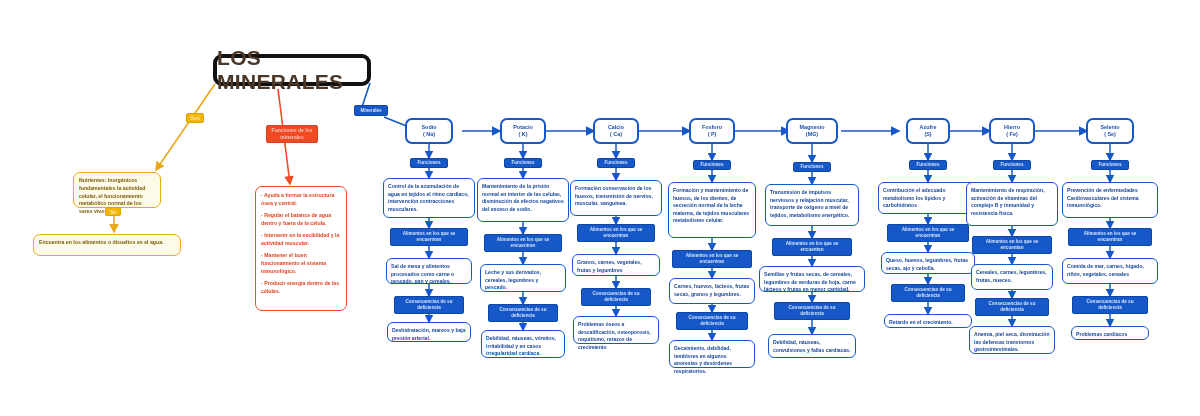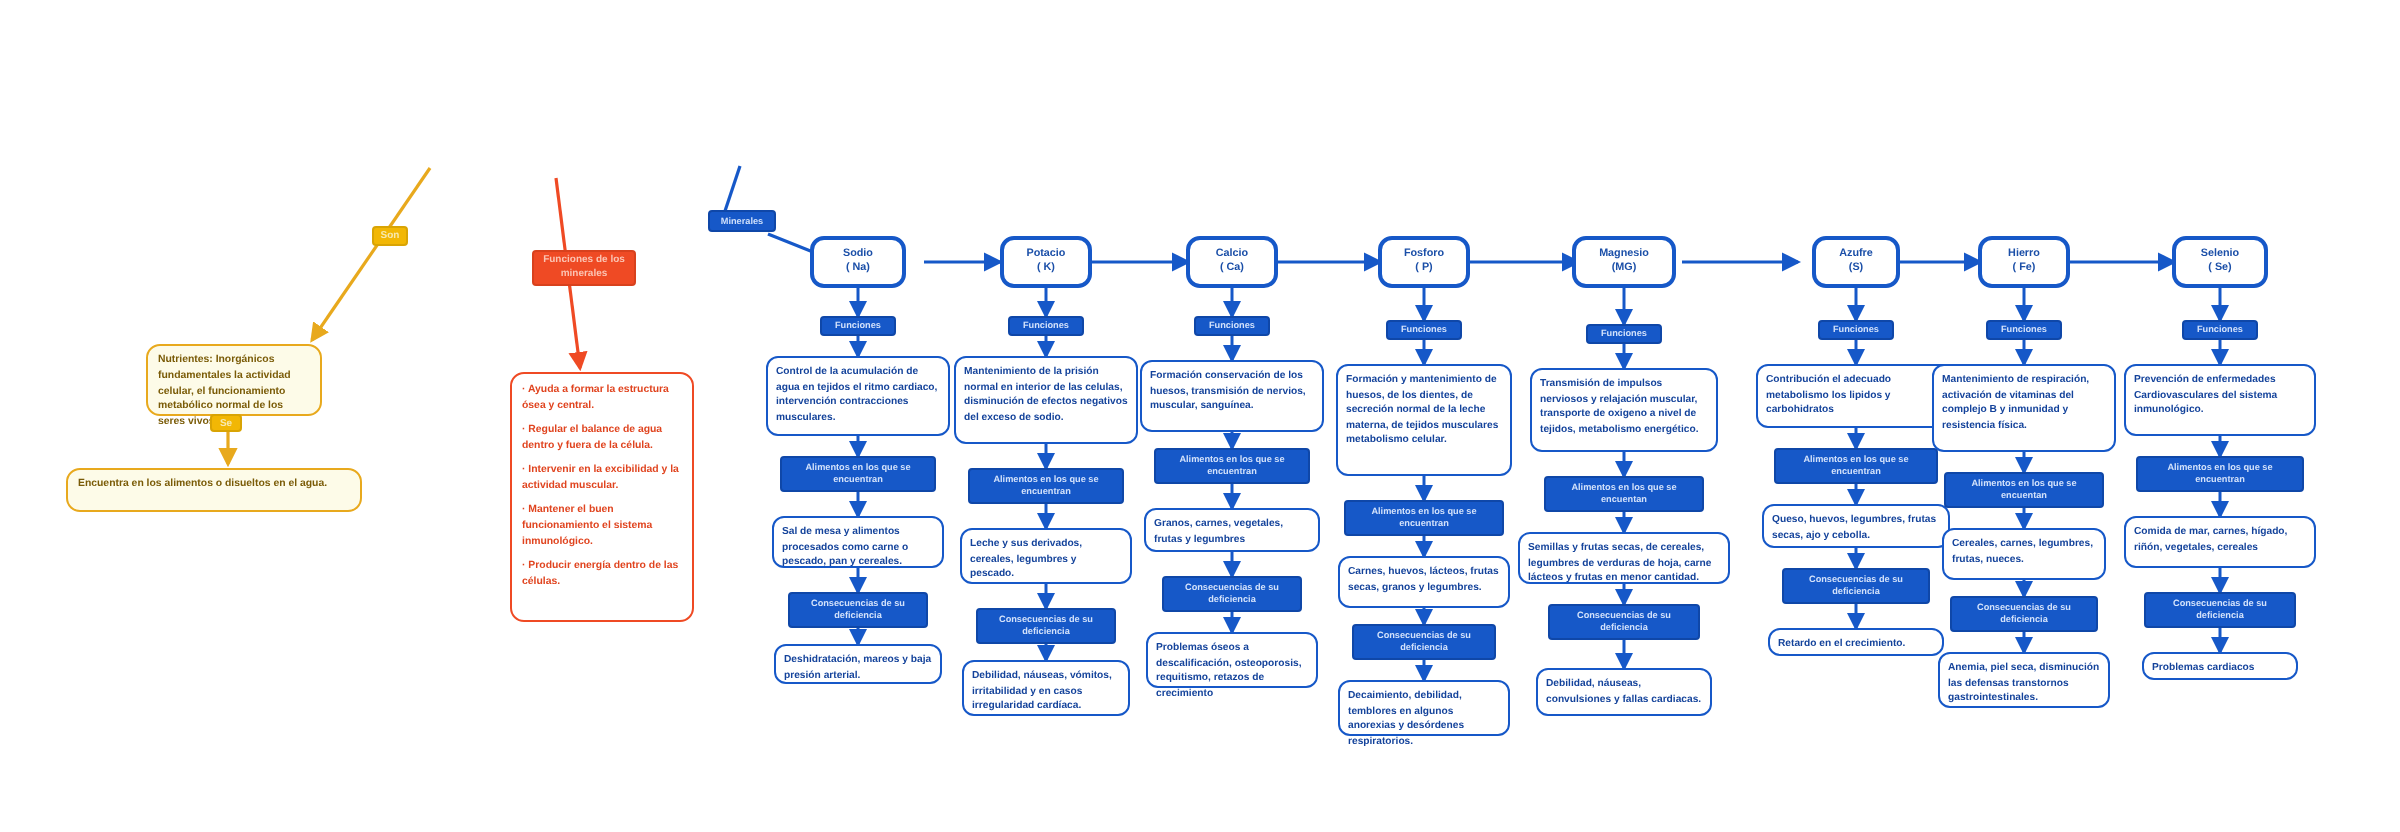--- a/index.html
+++ b/index.html
@@ -200,20 +200,21 @@
         <path d="M1012,316 L1012,326" marker-end="url(#ab)"></path>
         <path d="M1110,144 L1110,160" marker-end="url(#ab)"></path>
         <path d="M1110,170 L1110,182" marker-end="url(#ab)"></path>
         <path d="M1110,218 L1110,228" marker-end="url(#ab)"></path>
         <path d="M1110,246 L1110,258" marker-end="url(#ab)"></path>
         <path d="M1110,284 L1110,296" marker-end="url(#ab)"></path>
         <path d="M1110,314 L1110,326" marker-end="url(#ab)"></path>
       </g>
   </svg>
 
+  <div class="node title-box" style="left:213px;top:54px;width:158px;height:32px;">LOS MINERALES</div>
 
   <div class="node y-label" style="left:186px;top:113px;width:18px;height:10px;">Son</div>
 
   <div class="node y-box" style="left:73px;top:172px;width:88px;height:36px;">Nutrientes: Inorgánicos fundamentales la actividad celular, el funcionamiento metabólico normal de los seres vivos.</div>
 
   <div class="node y-label" style="left:105px;top:207px;width:16px;height:9px;">Se</div>
 
   <div class="node y-box" style="left:33px;top:234px;width:148px;height:22px;">Encuentra en los alimentos o disueltos en el agua.</div>
 
   <div class="node o-label" style="left:266px;top:125px;width:52px;height:18px;">Funciones de los minerales</div>

